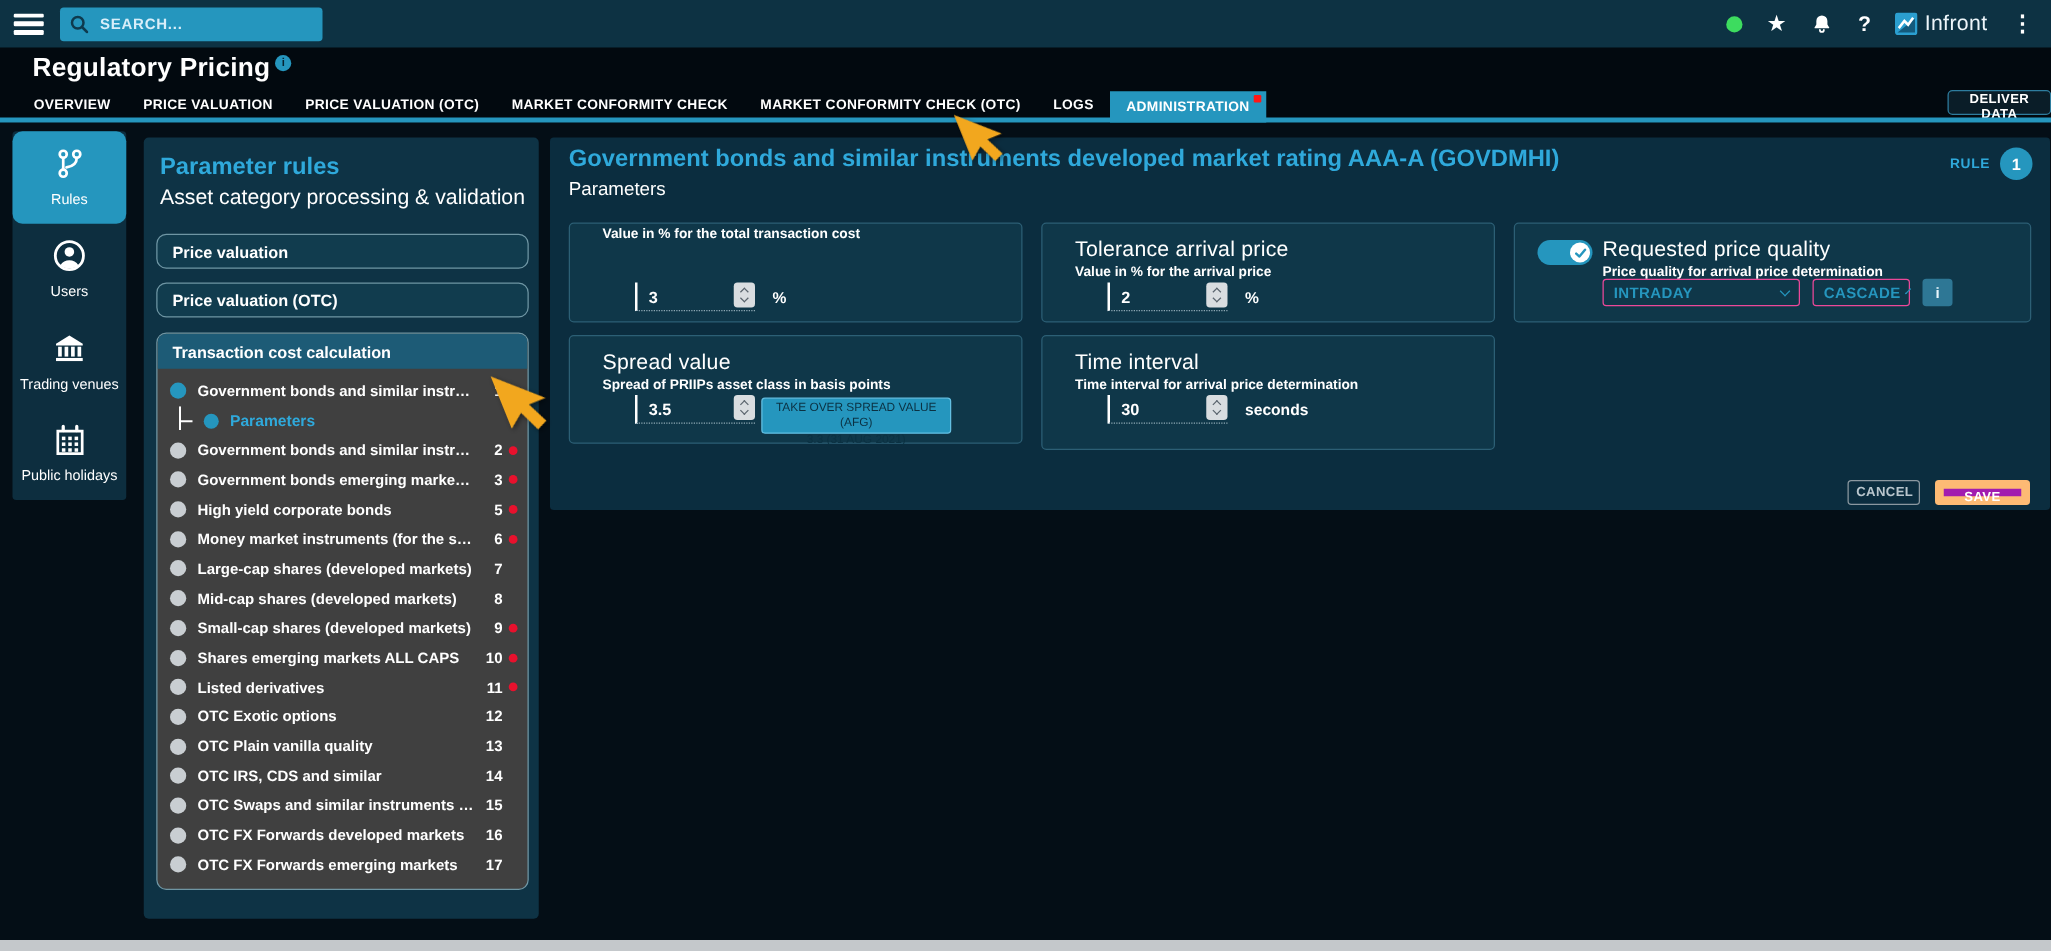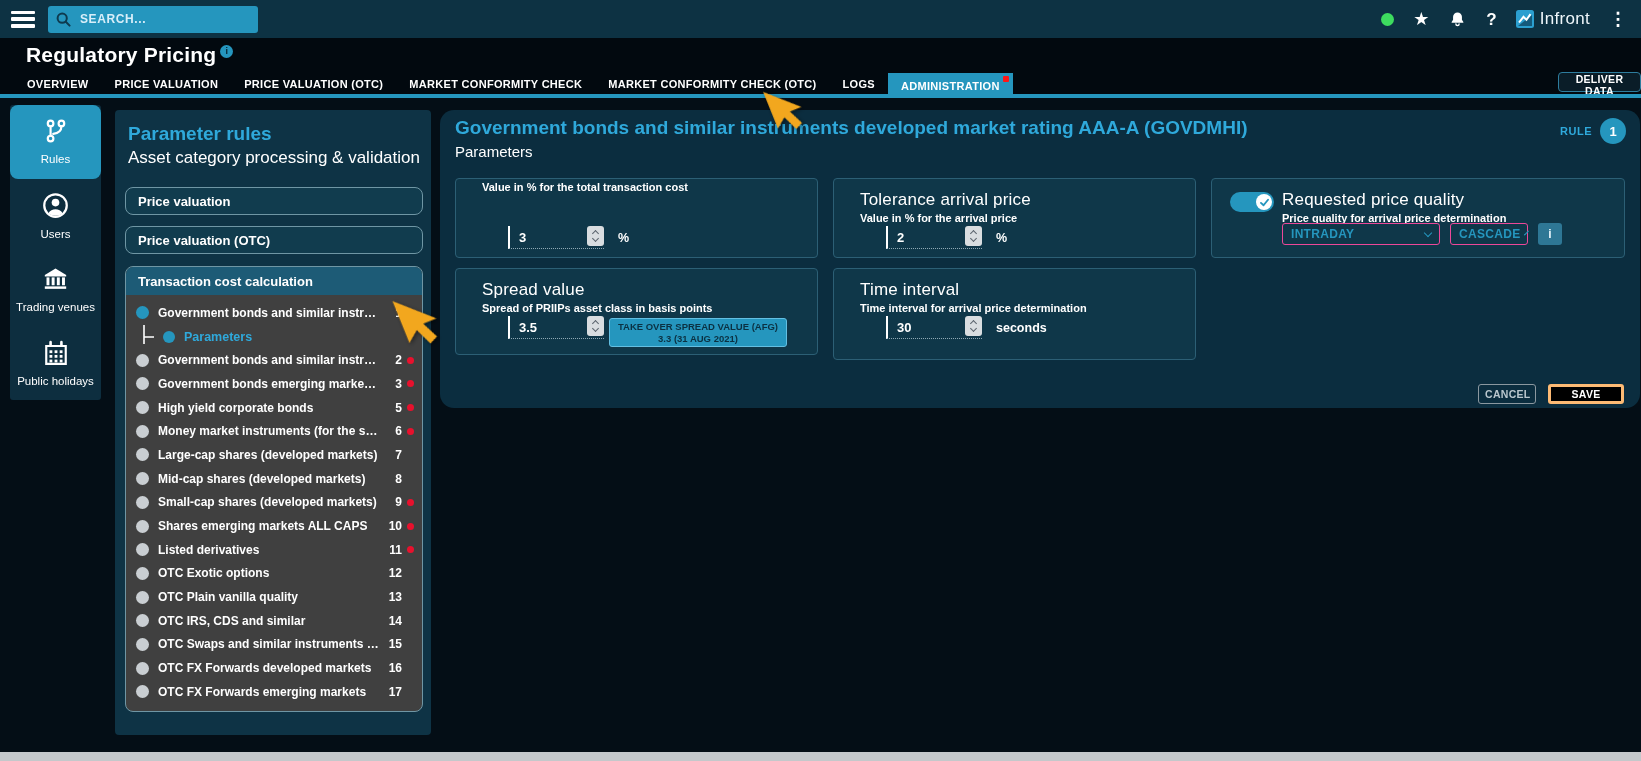--- a/index.html
+++ b/index.html
@@ -56,21 +56,21 @@
   .row.active .bullet { background:#2596be; }
   .lbl { flex:1; white-space:nowrap; overflow:hidden; text-overflow:ellipsis; margin-right:4px; }
   .num { min-width:18px; text-align:right; }
   .dot { width:7px; height:7px; border-radius:50%; background:#e8112d; margin-left:5px; flex:none; }
   .dot.off { visibility:hidden; }
   .subrow { height:23.7px; display:flex; align-items:center; padding-left:15px; color:#2fa9db; font-weight:700; font-size:12.5px; cursor:pointer; }
   .subrow .conn { width:16px; height:24px; margin-right:2px; }
   .subrow .bullet { background:#2596be; width:12px; height:12px; margin:0 9px 0 4px; }
 
   
-  .detail-panel { position:absolute; left:440px; top:12px; width:1200px; height:298px; background:#0b2d3f; border-radius:14px;padding-left:35px; }
+  .detail-panel { position:absolute; left:440px; top:12px; width:1200px; height:298px; background:#0b2d3f; border-radius:3px;padding-left:35px; }
   .dp-title { position:absolute; left:15px; top:7px; font-size:19px; font-weight:700; color:#2fa9db; }
   .dp-sub { position:absolute; left:15px; top:33px; font-size:15px; }
   .rule-badge { position:absolute; right:14px; top:8px; display:flex; align-items:center; gap:8px; }
   .rule-badge .txt { color:#2fa9db; font-weight:700; font-size:11px; letter-spacing:.5px; }
   .rule-badge .circ { width:26px; height:26px; border-radius:50%; background:#2596be; display:flex; align-items:center; justify-content:center; font-weight:700; font-size:13px; color:#fff; }
 
   .card { position:absolute; background:#0f3749; border:1px solid #2c5f75; border-radius:4px; }
   .card h3 { margin:11px 0 0 26px; font-size:17px; font-weight:400; letter-spacing:.2px; }
   .card .csub { margin:2px 0 0 26px; font-size:11px; font-weight:700; }
   .c1 { left:15px;  top:68px;  width:363px; height:80px; }
@@ -91,24 +91,24 @@
   .toggle { position:absolute; left:18px; top:13px; width:44px; height:20px; background:#2596be; border-radius:10px; cursor:pointer; }
   .knob { position:absolute; right:2px; top:2px; width:16px; height:16px; background:#fff; border-radius:50%; display:flex; align-items:center; justify-content:center; }
   .c3 h3 { margin:11px 0 0 70px; }
   .c3 .csub { margin:2px 0 0 70px; }
   .dd { position:absolute; top:44px; height:22px; border:1px solid #ec4899; border-radius:3px; color:#2596be; font-weight:700; font-size:12px; display:flex; align-items:center; justify-content:space-between; padding:0 8px; cursor:pointer; letter-spacing:.3px; }
   .dd1 { left:70px; width:158px; }
   .dd2 { left:238px; width:78px; }
   .ddchev { width:6px; height:6px; border-left:1.7px solid #2596be; border-top:1.7px solid #2596be; transform:rotate(225deg); margin:-3px 0 0 6px; }
   .info-btn { position:absolute; left:326px; top:44px; width:24px; height:22px; background:#2e7795; border:0; border-radius:3px; color:#eaf6fc; font-weight:700; font-size:12px; font-family:inherit; cursor:pointer; }
 
-  .takeover { position:absolute; left:153px; top:49px; width:178px; height:29px; background:#2596be; border:1px solid #63bfe2; border-radius:3px; color:#0b3142; font-weight:700; font-size:9.5px; text-align:center; line-height:1.3; padding-top:2px; cursor:pointer; }
+  .takeover { position:absolute; left:153px; top:49px; width:152px; height:29px; background:#2596be; border:1px solid #63bfe2; border-radius:3px; color:#0b3142; font-weight:400; font-size:9.5px; text-align:center; line-height:1.3; padding-top:2px; cursor:pointer; }
 
   .btn-cancel { position:absolute; left:1038px; top:274px; width:58px; height:20px; border:1px solid #8b98a0; border-radius:3px; background:transparent; color:#b9c6cd; font-weight:700; font-size:10.5px; font-family:inherit; cursor:pointer; letter-spacing:.3px; }
-  .btn-save { position:absolute; left:1108px; top:274px; width:76px; height:20px; background:#000000; border:3px solid #fdba74; border-radius:3px; color:#fff; font-weight:700; font-size:10.5px; font-family:inherit; cursor:pointer; letter-spacing:.3px; }
+  .btn-save { position:absolute; left:1108px; top:274px; width:76px; height:20px; background:#a21caf; border:7px solid #fdba74; border-radius:3px; color:#fff; font-weight:700; font-size:10.5px; font-family:inherit; cursor:pointer; letter-spacing:.3px; }
 
   
   .cursor-arrow { position:absolute; z-index:9; filter:drop-shadow(1px 2px 2px rgba(0,0,0,.45)); }
   .arrow-tab  { left:768px; top:84px;  transform:rotate(-22deg); }
   .arrow-item { left:398px; top:292px; transform:rotate(-22deg); }
 
   .hscroll { position:absolute; left:0; right:0; bottom:0; height:9px; background:#c4c8cb; }
 </style>
 </head>
 <body>

